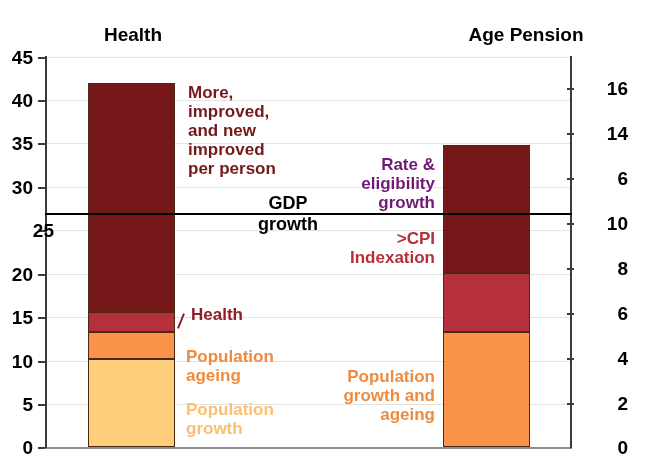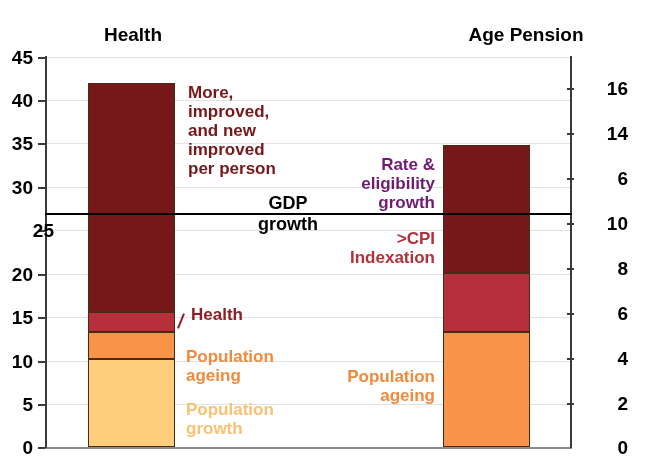--- a/index.html
+++ b/index.html
@@ -132,16 +132,17 @@
     <div>growth</div>
   </div>
 
   <div class="annot right-align" style="left:300px;top:229px;width:135px;color:#B5303A;">
     <div>&gt;CPI</div>
     <div>Indexation</div>
   </div>
 
   <div class="annot right-align" style="left:300px;top:367px;width:135px;color:#F08A3C;">
     <div>Population</div>
+    <div>growth and</div>
     <div>ageing</div>
   </div>
 
 </div>
 
 </body></html>

